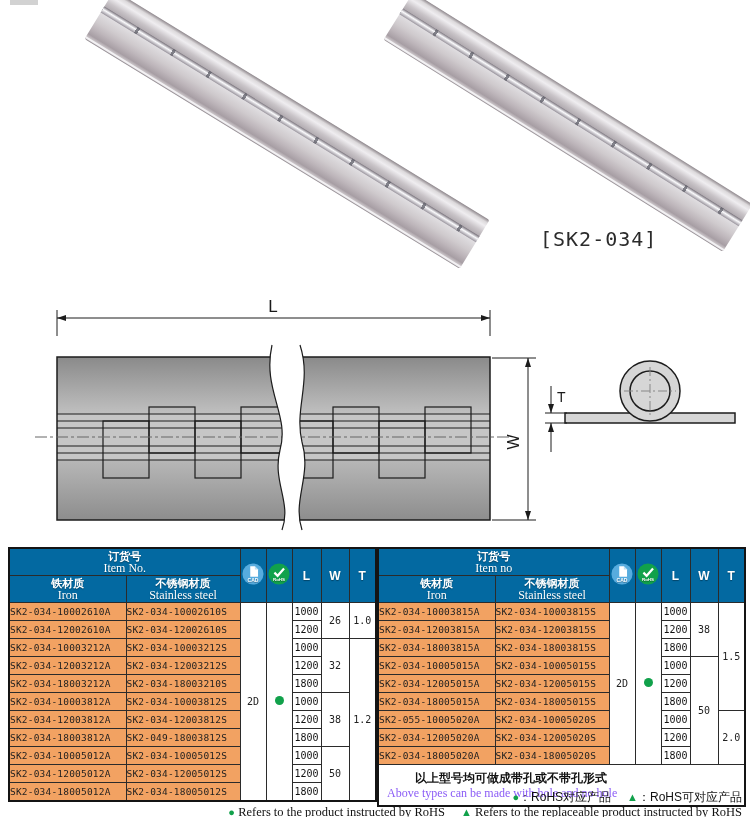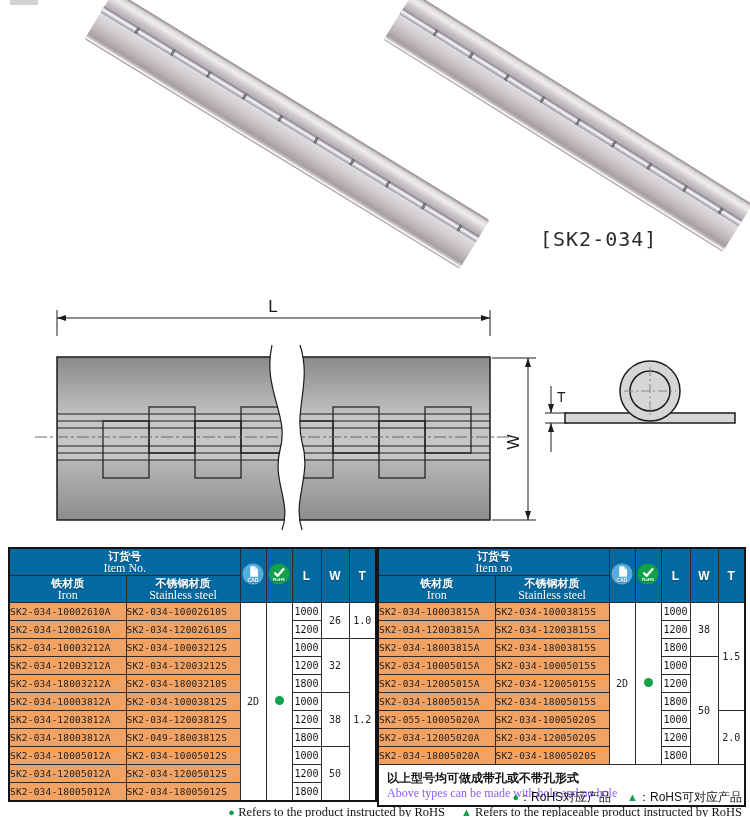--- a/index.html
+++ b/index.html
@@ -36,21 +36,21 @@
   .zh{font-size:11px;font-weight:bold;line-height:13px;display:block;}
   .en{font-size:12px;font-family:"Liberation Serif",serif;line-height:11px;display:block;}
   .lwt{font-size:12px;font-weight:bold;}
   td{height:17px;}
   .pn{background:#f2a262;font-family:"DejaVu Sans Mono",monospace;font-size:9.5px;
       color:#1f1f1f;text-align:left;letter-spacing:.2px;}
   .val{font-family:"DejaVu Sans Mono",monospace;font-size:10px;text-align:center;color:#111;margin-top:44px;}
   .mid{text-align:center;vertical-align:middle;font-family:"DejaVu Sans Mono",monospace;font-size:10px;color:#222;}
   .green-dot{display:inline-block;width:9px;height:9px;border-radius:50%;background:#11A14B;}
   .note-cell{height:36px;vertical-align:middle;padding:2px 8px;text-align:left;}
-  .note-zh{font-size:12px;font-weight:bold;color:#111;line-height:15px;display:block;}
+  .note-zh{font-size:12px;font-weight:bold;color:#111;line-height:15px;display:block;margin-left:28px;}
   .note-en{font-size:12px;font-family:Liberation Serif, serif;color:#8b5cf6;line-height:14px;display:block;}
 
   
   .footer{position:absolute;left:8px;top:789px;width:734px;text-align:right;}
   .f-zh{font-size:12px;font-weight:normal;line-height:16px;color:#111;}
   .f-en{font-size:12.5px;font-family:"Liberation Serif",serif;line-height:14px;color:#111;}
   .sym{color:#11A14B;font-size:11px;}
   .legend-gap{margin-left:16px;}
 </style>
 </head>

